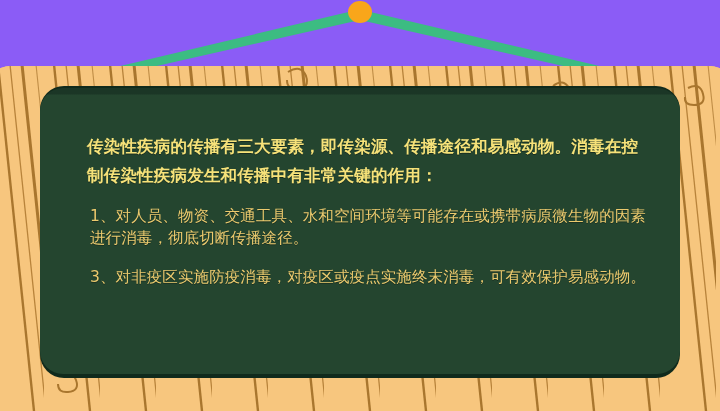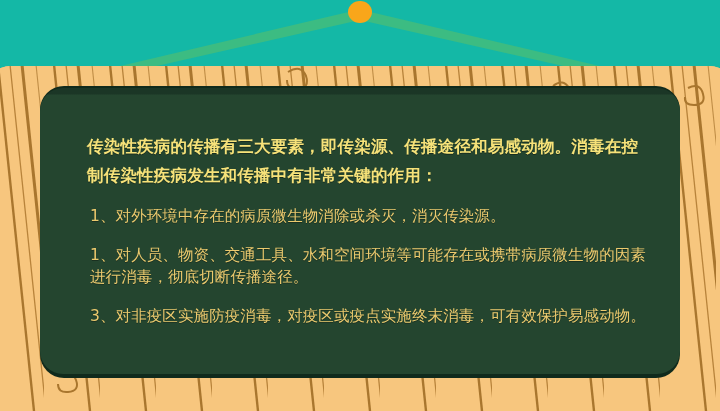--- a/index.html
+++ b/index.html
@@ -10,21 +10,21 @@
   body {
     width: 720px;
     height: 411px;
     overflow: hidden;
     font-family: "DejaVu Sans", "Liberation Sans", sans-serif;
   }
   #stage {
     position: relative;
     width: 720px;
     height: 411px;
-    background: #14b8a6;
+    background: #8b5cf6;
   }
 
   
   .strap-svg {
     position: absolute;
     left: 0;
     top: 0;
     width: 720px;
     height: 90px;
   }
@@ -139,21 +139,20 @@
     </svg>
   </div>
 
   <div class="board-shadow"></div>
   <div class="board">
     <div class="board-inner">
 
       <div class="heading">传染性疾病的传播有三大要素，即传染源、传播途径和易感动物。消毒在控制传染性疾病发生和传播中有非常关键的作用：</div>
 
       <div class="list">
-        <div class="list-item">1、对外环境中存在的病原微生物消除或杀灭，消灭传染源。</div>
         <div class="list-item">1、对人员、物资、交通工具、水和空间环境等可能存在或携带病原微生物的因素进行消毒，彻底切断传播途径。</div>
         <div class="list-item">3、对非疫区实施防疫消毒，对疫区或疫点实施终末消毒，可有效保护易感动物。</div>
       </div>
 
     </div>
   </div>
 
 </div>
 
 </body></html>

